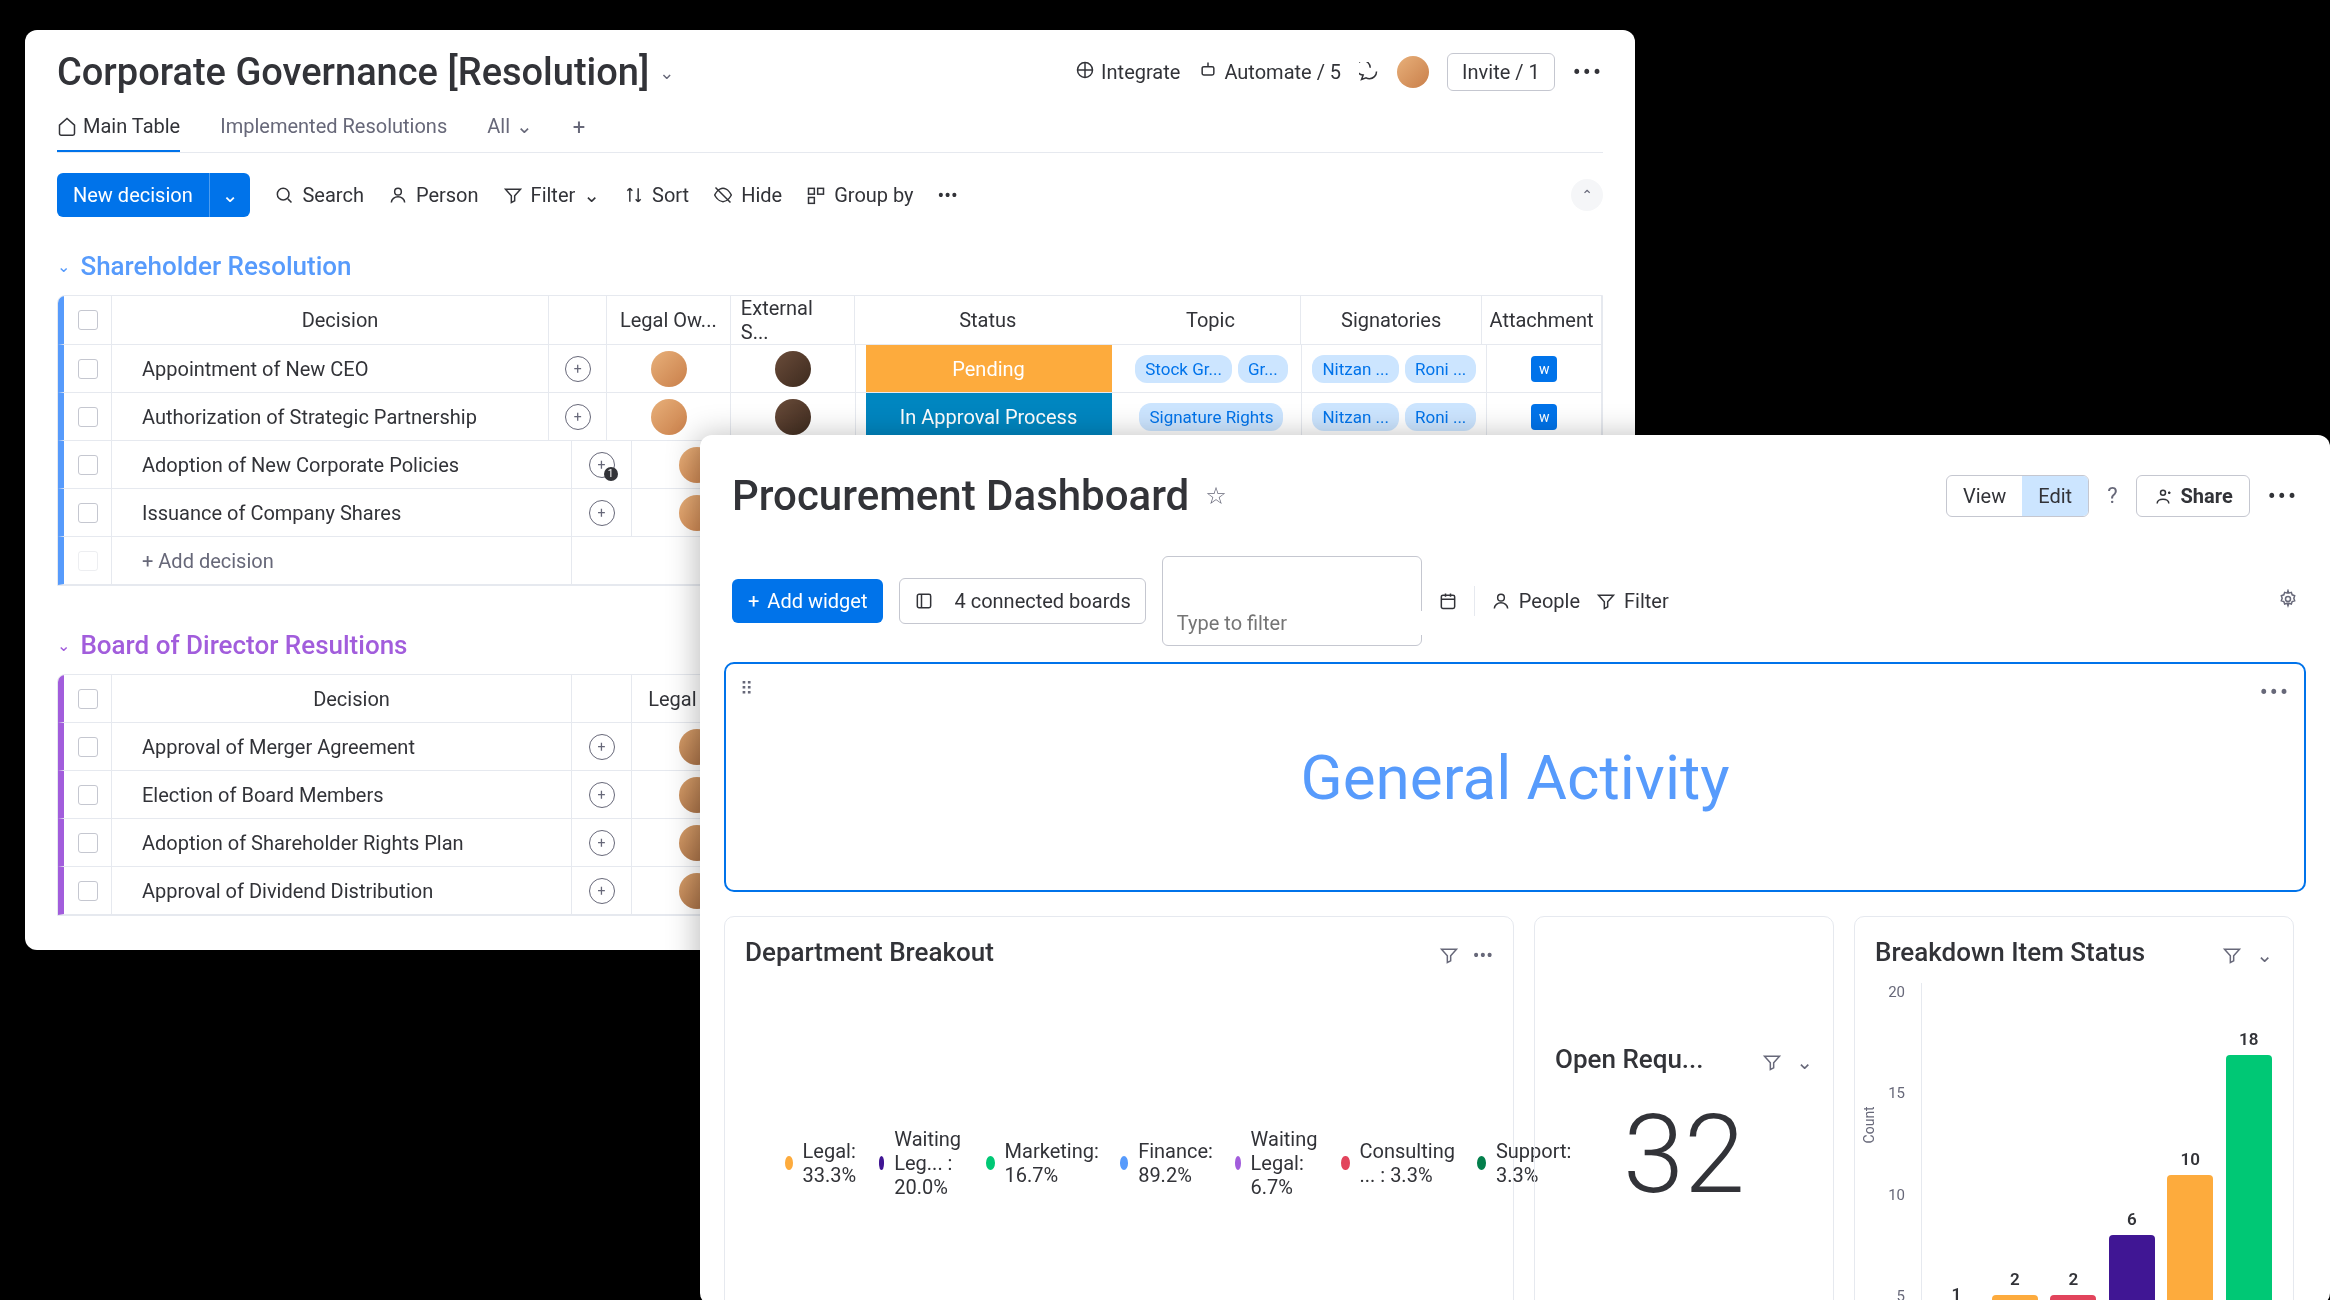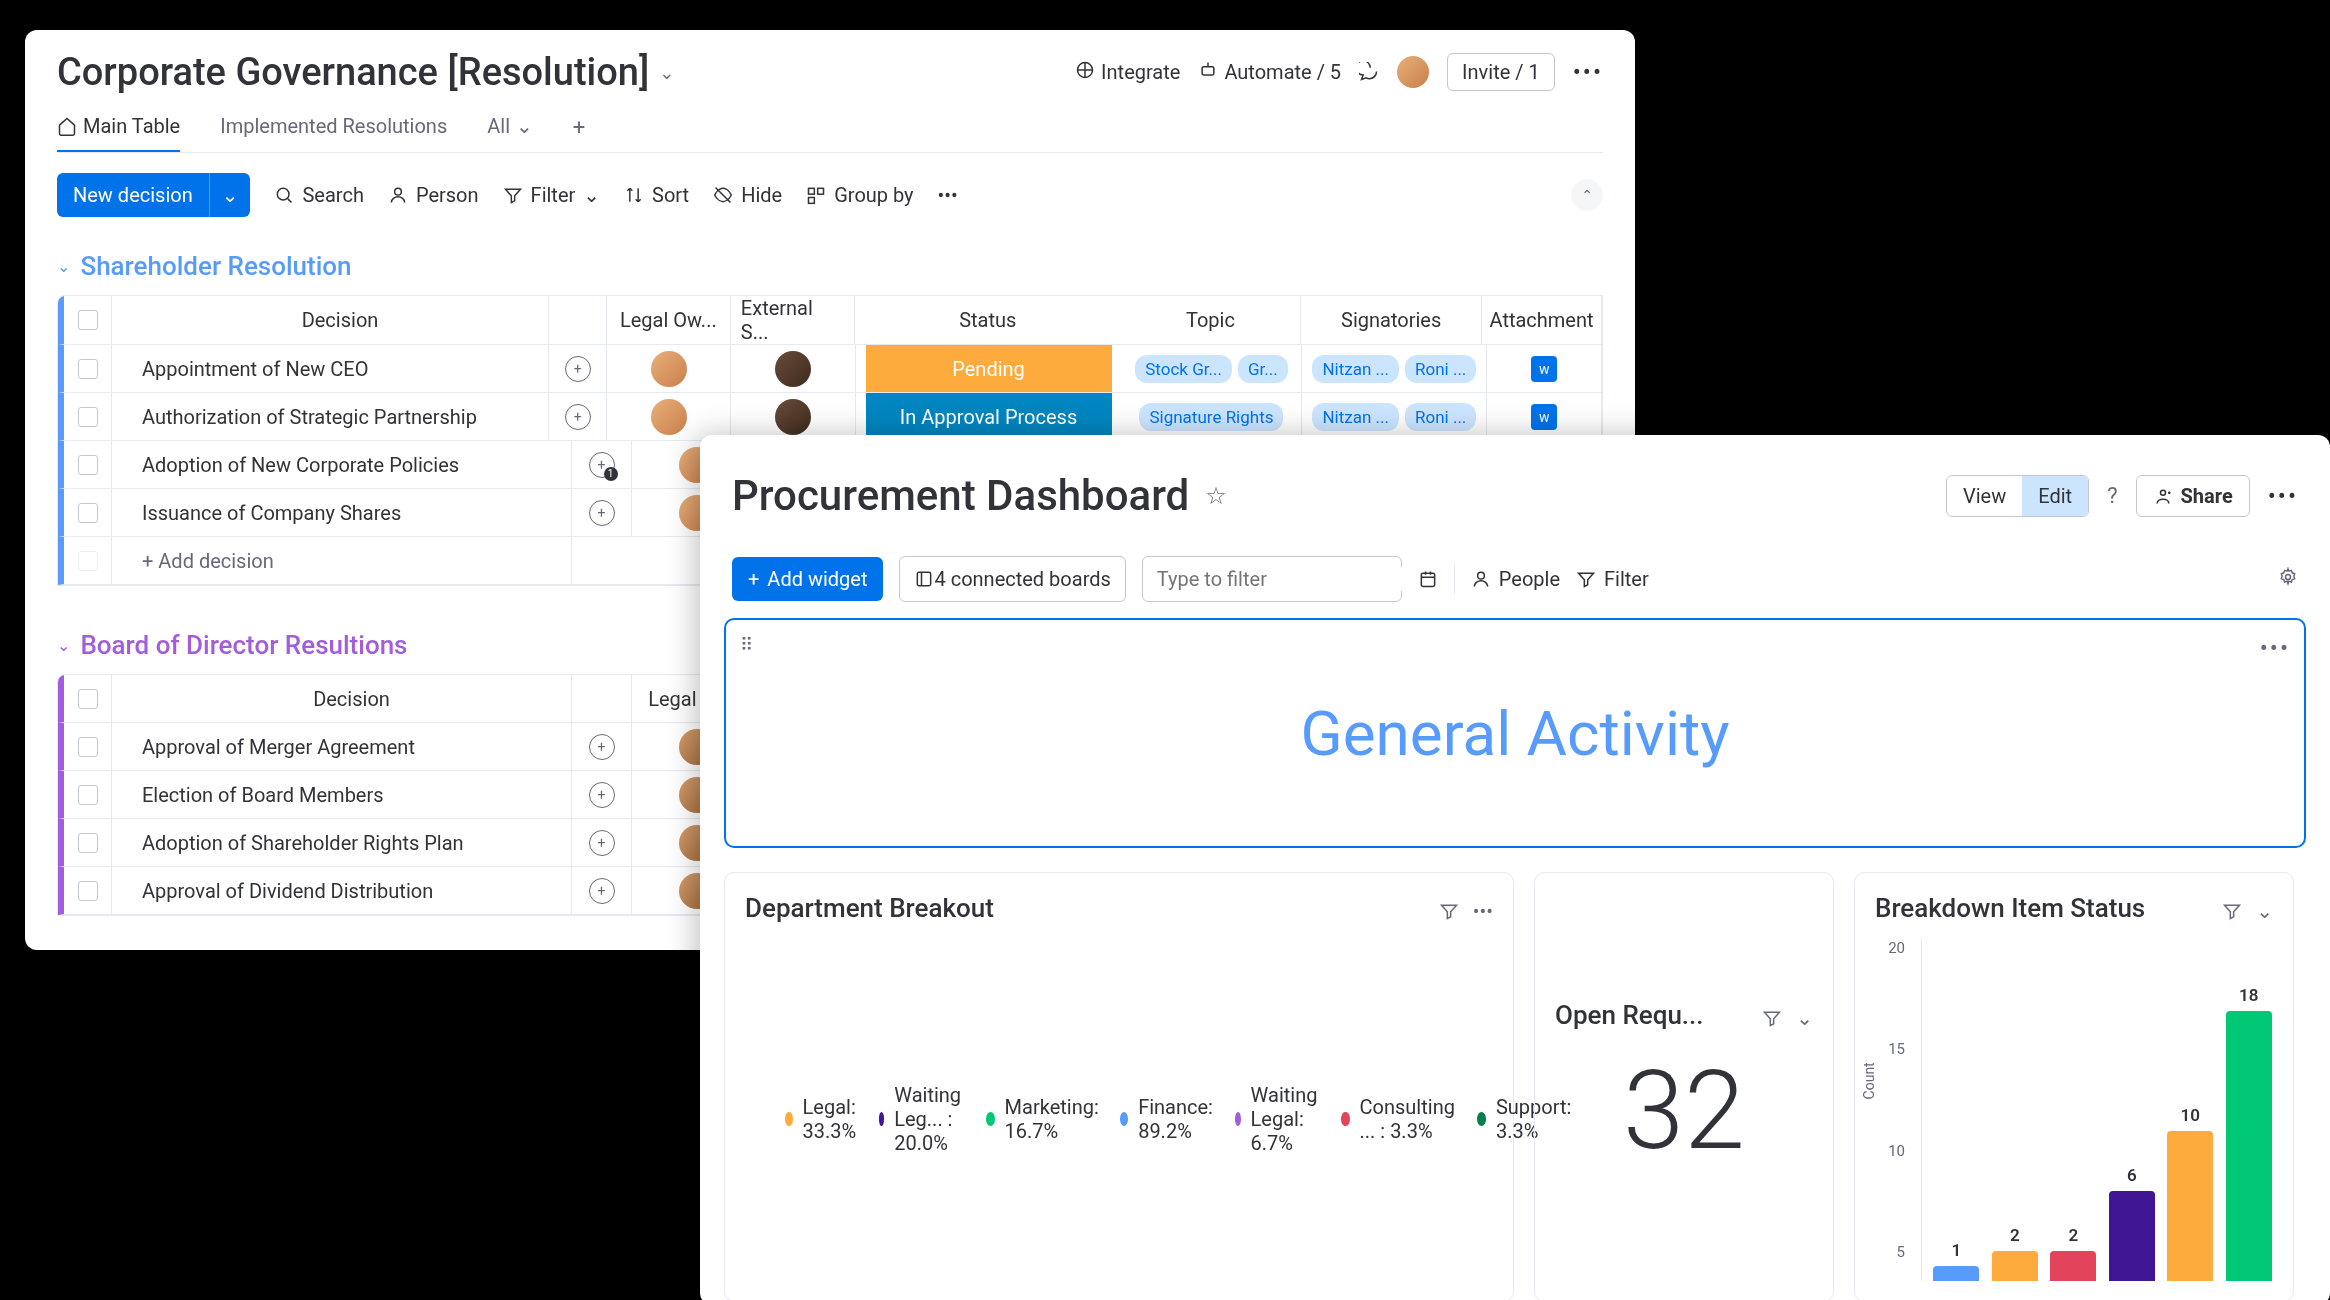--- a/index.html
+++ b/index.html
@@ -76,23 +76,23 @@
 .star-icon { font-size: 24px; color: #676879; }
 .w2-header-right { display: flex; align-items: center; gap: 18px; }
 .view-edit { display: flex; border: 1px solid #c5c7d0; border-radius: 6px; overflow: hidden; }
 .view-edit span { padding: 8px 16px; font-size: 20px; color: #323338; cursor: pointer; }
 .view-edit span.active { background: #cce5ff; }
 .help-btn { font-size: 22px; color: #676879; }
 .share-btn { display: flex; align-items: center; gap: 8px; border: 1px solid #c5c7d0; border-radius: 6px; padding: 8px 16px; font-size: 20px; color: #323338; font-weight: bold; }
 
 .w2-toolbar { display: flex; align-items: center; gap: 16px; padding: 0 32px 16px 32px; }
 .add-widget { display: flex; align-items: center; gap: 8px; background: #0073ea; color: #fff; border-radius: 6px; padding: 10px 16px; font-size: 20px; }
-.boards-info { display: flex; align-items: center; gap: 0; border: 1px solid #c5c7d0; border-radius: 6px; padding: 10px 14px; font-size: 20px; color: #323338; text-align: center; }
+.boards-info { display: flex; align-items: center; gap: 20px; border: 1px solid #c5c7d0; border-radius: 6px; padding: 10px 14px; font-size: 20px; color: #323338; text-align: center; }
 .filter-input { display: flex; align-items: center; gap: 8px; border: 1px solid #c5c7d0; border-radius: 6px; padding: 10px 14px; width: 260px; font-size: 20px; color: #676879; }
-.filter-input input { border: none; outline: none; flex: 1; font-size: 20px; }
+.filter-input input { border: none; outline: none; flex: 1; font-size: 20px; margin-top: 44px; }
 .w2-tool { display: flex; align-items: center; gap: 8px; font-size: 20px; color: #323338; cursor: pointer; }
 .w2-toolbar .sep { width: 1px; height: 30px; background: #e6e9ef; }
 .gear-right { margin-left: auto; font-size: 22px; color: #676879; }
 
 
 .widget-big { margin: 0 24px; border: 2px solid #0073ea; border-radius: 10px; height: 230px; position: relative; display: flex; align-items: center; justify-content: center; }
 .widget-big-title { font-size: 62px; color: #579bfc; font-weight: 400; }
 .drag-handle { position: absolute; top: 14px; left: 14px; font-size: 18px; color: #676879; }
 .widget-menu { position: absolute; top: 14px; right: 14px; font-size: 24px; color: #676879; letter-spacing: 2px; }
 

